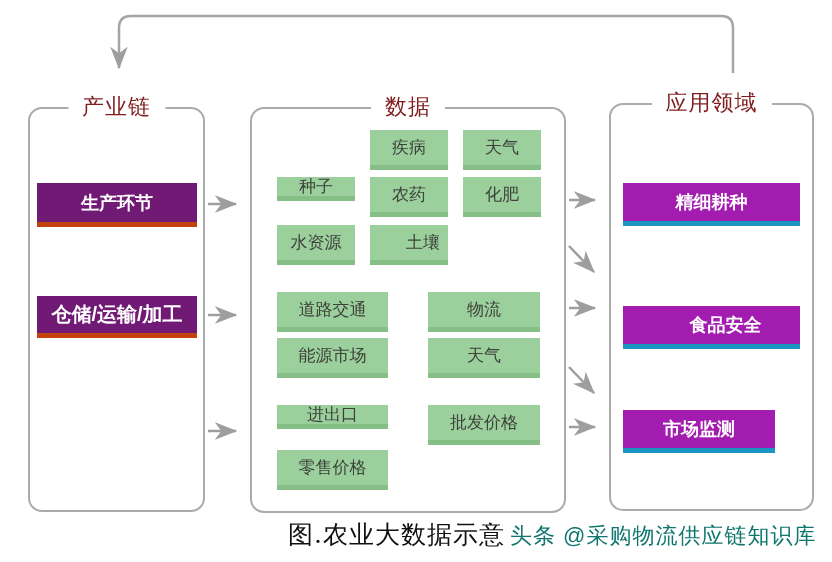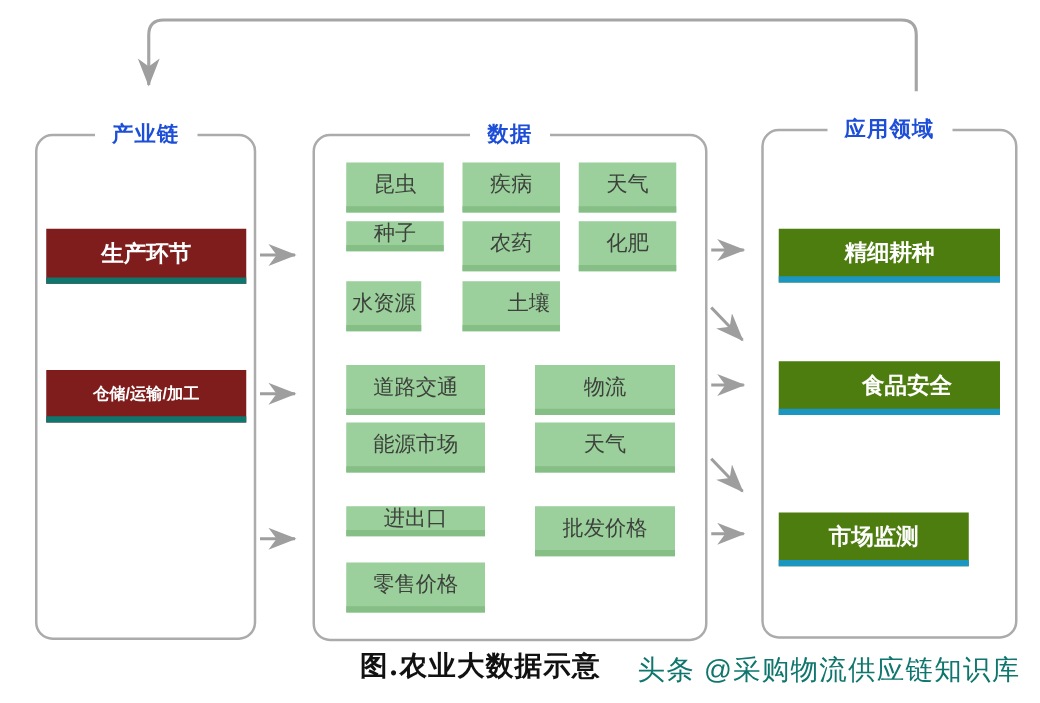--- a/index.html
+++ b/index.html
@@ -24,61 +24,61 @@
     border-radius: 14px;
     background: transparent;
   }
   .frame-title {
     position: absolute;
     left: 50%;
     top: 0;
     transform: translate(-50%, -58%);
     background: #ffffff;
     padding: 0 14px;
-    font-size: 17px;
-    font-weight: 700;
-    color: #1d4ed8;
+    font-size: 22px;
+    font-weight: 400;
+    color: #7f1d1d;
     white-space: nowrap;
     letter-spacing: 1px;
   }
   .box {
     position: absolute;
     display: flex;
     align-items: center;
     justify-content: center;
     white-space: nowrap;
   }
   .box.dark-green {
-    background: #7f1d1d;
-    border-bottom: 5px solid #0f766e;
+    background: #701a75;
+    border-bottom: 5px solid #c2410c;
     color: #ffffff;
     font-weight: bold;
     font-size: 18px;
   }
   .box.light-green {
     background: #9bcf9b;
     border-bottom: 5px solid #86bf86;
     color: #3c413c;
     font-weight: 500;
     font-size: 17px;
   }
   .box.blue {
-    background: #4d7c0f;
+    background: #a21caf;
     border-bottom: 5px solid #1b96c0;
     color: #ffffff;
     font-weight: bold;
     font-size: 18px;
   }
   .caption {
     position: absolute;
     left: 288px;
     top: 518px;
     font-family: "DejaVu Serif", serif;
-    font-weight: bold;
-    font-size: 22px;
+    font-weight: normal;
+    font-size: 25px;
     color: #111111;
     letter-spacing: 1px;
     white-space: nowrap;
   }
   .watermark {
     position: absolute;
     left: 510px;
     top: 521px;
     font-size: 22px;
     color: #0f766e;
@@ -109,47 +109,46 @@
     <line x1="569" y1="246" x2="594" y2="272" stroke="#9e9e9e" stroke-width="2.5" marker-end="url(#ah)"></line>
     <line x1="569" y1="308" x2="595" y2="308" stroke="#9e9e9e" stroke-width="2.5" marker-end="url(#ah)"></line>
     <line x1="569" y1="367" x2="594" y2="393" stroke="#9e9e9e" stroke-width="2.5" marker-end="url(#ah)"></line>
     <line x1="569" y1="427" x2="595" y2="427" stroke="#9e9e9e" stroke-width="2.5" marker-end="url(#ah)"></line>
   </svg>
 
   <div class="frame" style="left:28px; top:107px; width:177px; height:405px;">
     <span class="frame-title">产业链</span>
   </div>
   <div class="box dark-green" style="left:37px; top:183px; width:160px; height:44px;">生产环节</div>
-  <div class="box dark-green" style="left:37px; top:296px; width:160px; height:42px; font-size:13px;">仓储/运输/加工</div>
+  <div class="box dark-green" style="left:37px; top:296px; width:160px; height:42px; font-size:20px;">仓储/运输/加工</div>
 
   <div class="frame" style="left:250px; top:107px; width:316px; height:406px;">
     <span class="frame-title">数据</span>
   </div>
 
-  <div class="box light-green" style="left:277px; top:130px; width:78px; height:40px;">昆虫</div>
   <div class="box light-green" style="left:370px; top:130px; width:78px; height:40px;">疾病</div>
   <div class="box light-green" style="left:463px; top:130px; width:78px; height:40px;">天气</div>
   <div class="box light-green" style="left:277px; top:177px; width:78px; height:24px;">种子</div>
   <div class="box light-green" style="left:370px; top:177px; width:78px; height:40px;">农药</div>
   <div class="box light-green" style="left:463px; top:177px; width:78px; height:40px;">化肥</div>
-  <div class="box light-green" style="left:277px; top:225px; width:60px; height:40px;">水资源</div>
+  <div class="box light-green" style="left:277px; top:225px; width:78px; height:40px;">水资源</div>
   <div class="box light-green" style="left:370px; top:225px; width:78px; height:40px;padding-left:28px;">土壤</div>
 
   <div class="box light-green" style="left:277px; top:292px; width:111px; height:40px;">道路交通</div>
   <div class="box light-green" style="left:428px; top:292px; width:112px; height:40px;">物流</div>
   <div class="box light-green" style="left:277px; top:338px; width:111px; height:40px;">能源市场</div>
   <div class="box light-green" style="left:428px; top:338px; width:112px; height:40px;">天气</div>
 
   <div class="box light-green" style="left:277px; top:405px; width:111px; height:24px;">进出口</div>
   <div class="box light-green" style="left:428px; top:405px; width:112px; height:40px;">批发价格</div>
   <div class="box light-green" style="left:277px; top:450px; width:111px; height:40px;">零售价格</div>
 
   <div class="frame" style="left:609px; top:103px; width:205px; height:408px;">
     <span class="frame-title">应用领域</span>
   </div>
   <div class="box blue" style="left:623px; top:183px; width:177px; height:43px;">精细耕种</div>
-  <div class="box blue" style="left:623px; top:289px; width:177px; height:43px;padding-left:28px;">食品安全</div>
+  <div class="box blue" style="left:623px; top:306px; width:177px; height:43px;padding-left:28px;">食品安全</div>
   <div class="box blue" style="left:623px; top:410px; width:152px; height:43px;">市场监测</div>
 
   <div class="caption">图.农业大数据示意</div>
   <div class="watermark">头条 @采购物流供应链知识库</div>
 
 </div>
 
 </body></html>

